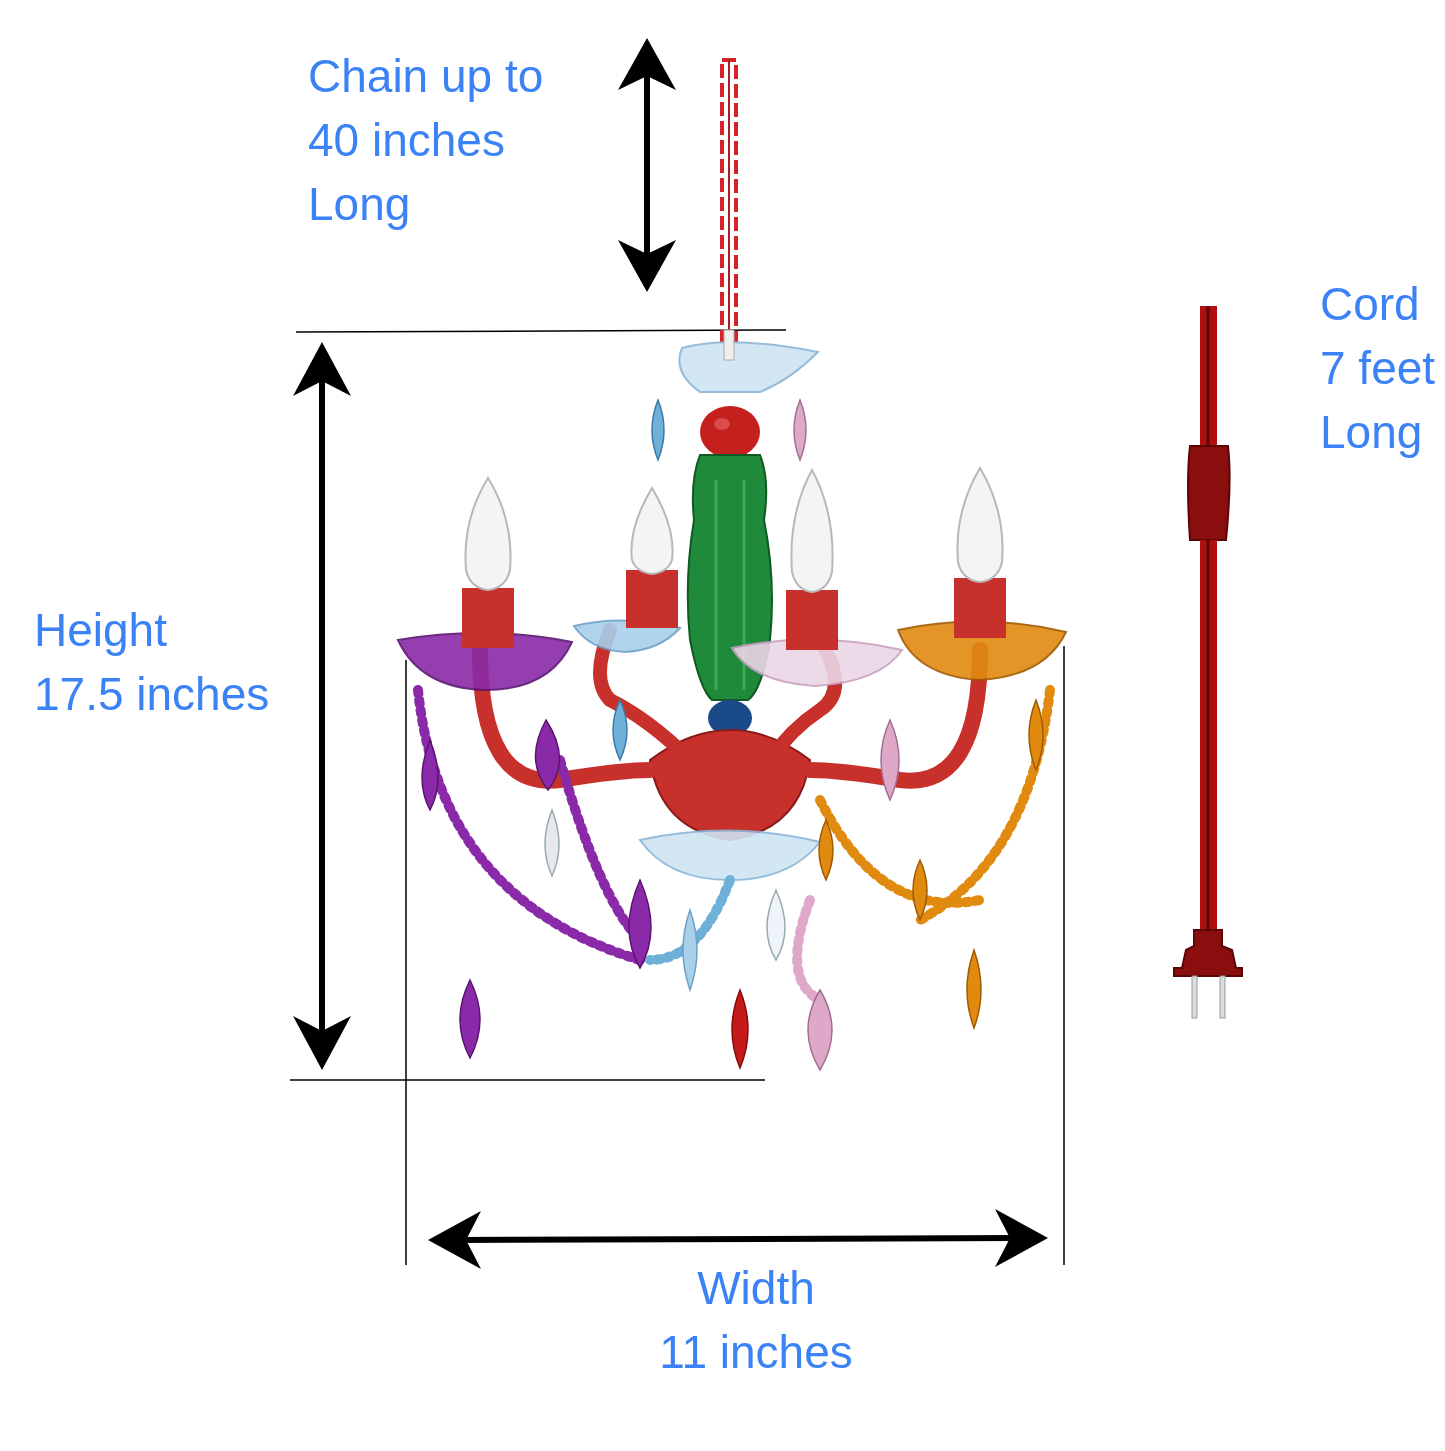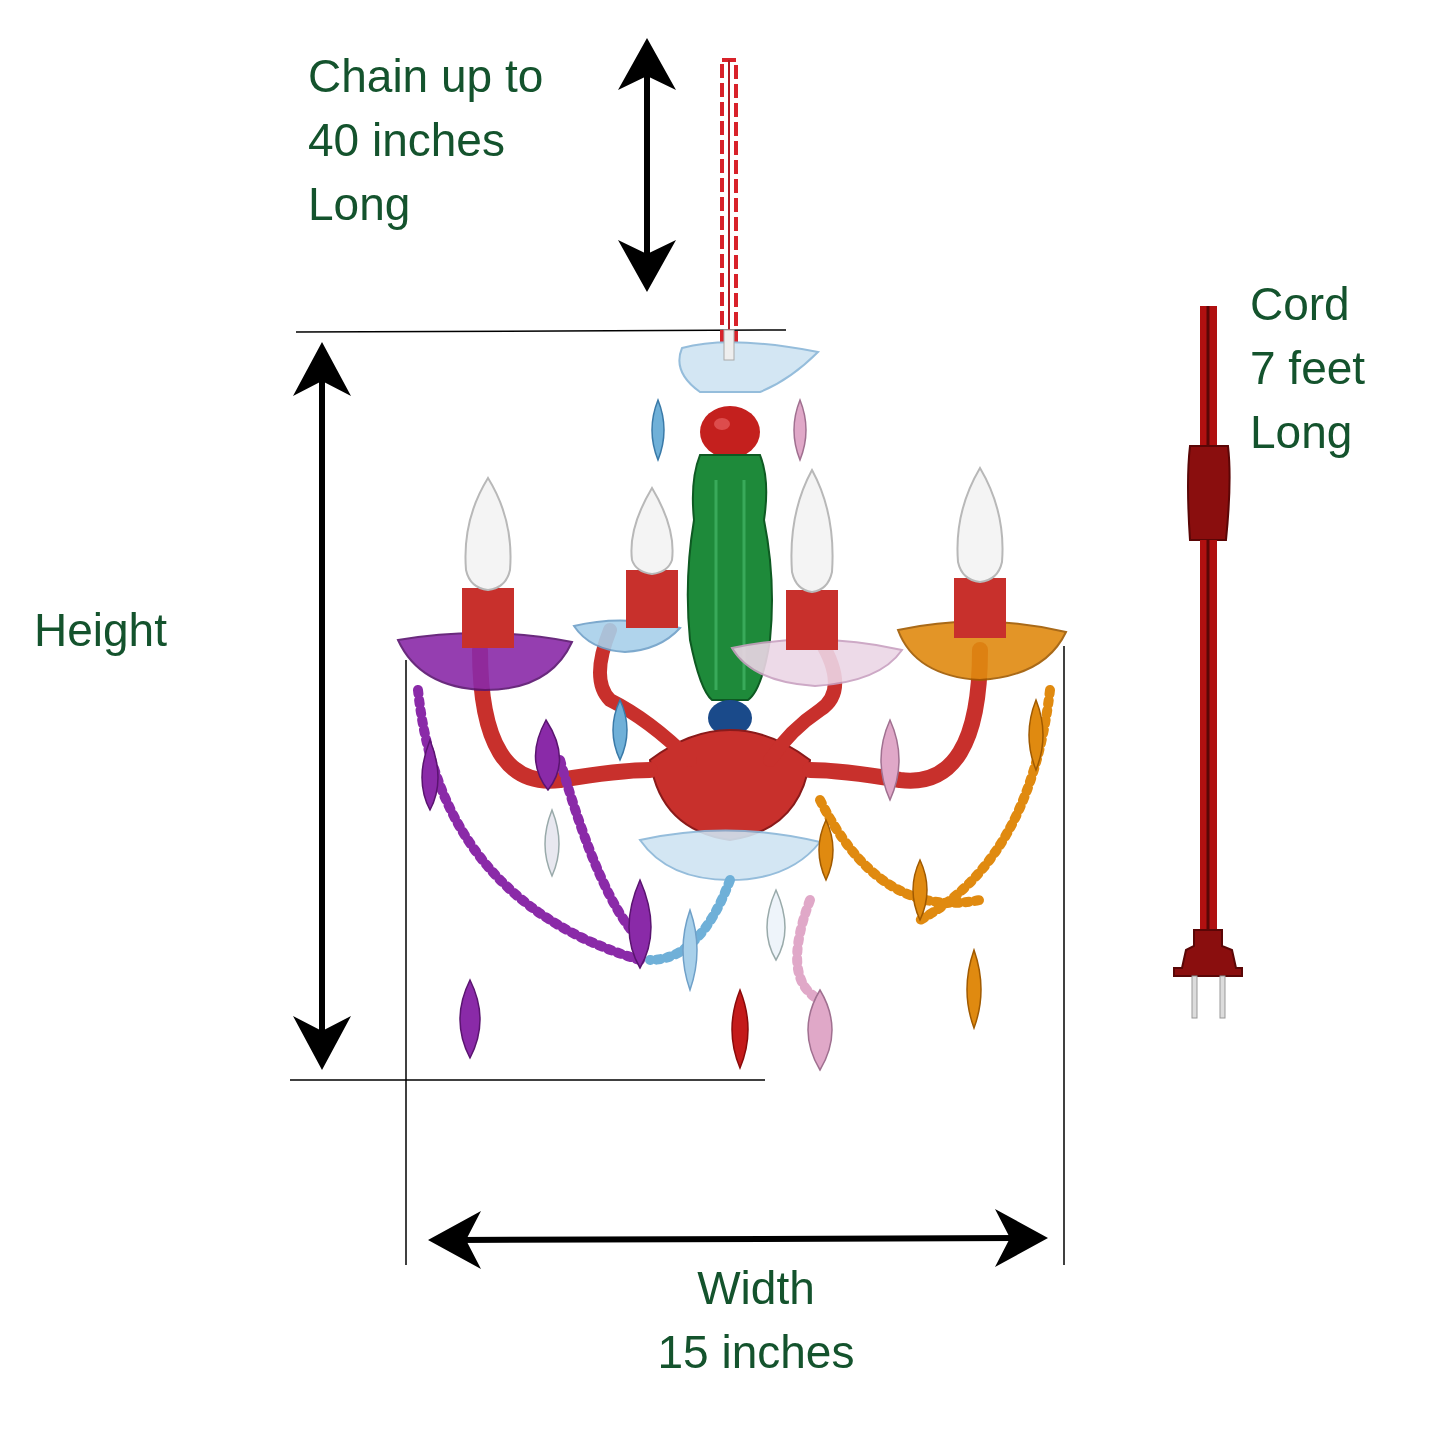--- a/index.html
+++ b/index.html
@@ -1,43 +1,44 @@
 <!DOCTYPE html>
 <html><head>
 <meta charset="utf-8">
 <style>
   html, body { margin: 0; padding: 0; background: #ffffff; }
   body { width: 1445px; height: 1451px; position: relative; overflow: hidden;
          font-family: "Liberation Sans", "DejaVu Sans", sans-serif; color: #111; }
-  .label { position: absolute; font-size: 46px; line-height: 64px; color: #14532d; white-space: nowrap; }
+  .label { position: absolute; font-size: 46px; line-height: 64px; color: #3b82f6; white-space: nowrap; }
   .label span { display: block; }
   svg.layer { position: absolute; left: 0; top: 0; }
 </style>
 </head>
 <body>
 
 <div class="label" style="left:308px; top:44px;">
   <span>Chain up to</span>
   <span>40 inches</span>
   <span>Long</span>
 </div>
 
-<div class="label" style="left:1250px; top:272px;">
+<div class="label" style="left:1320px; top:272px;">
   <span>Cord</span>
   <span>7 feet</span>
   <span>Long</span>
 </div>
 
 <div class="label" style="left:34px; top:598px; text-align:left; width:254px;">
   <span>Height</span>
+  <span>17.5 inches</span>
 </div>
 
 <div class="label" style="left:620px; top:1256px; text-align:center; width:272px;">
   <span>Width</span>
-  <span>15 inches</span>
+  <span>11 inches</span>
 </div>
 
 <svg class="layer" width="1445" height="1451">
   <defs>
     <marker id="ah" markerWidth="10" markerHeight="10" refX="6" refY="5" orient="auto-start-reverse" markerUnits="userSpaceOnUse" viewBox="0 0 10 10"></marker>
   </defs>
 
   <g>
     <line x1="647" y1="70" x2="647" y2="270" stroke="#000" stroke-width="6"></line>
     <path d="M647 38 L676 90 L647 76 L618 90 Z" fill="#000"></path>

